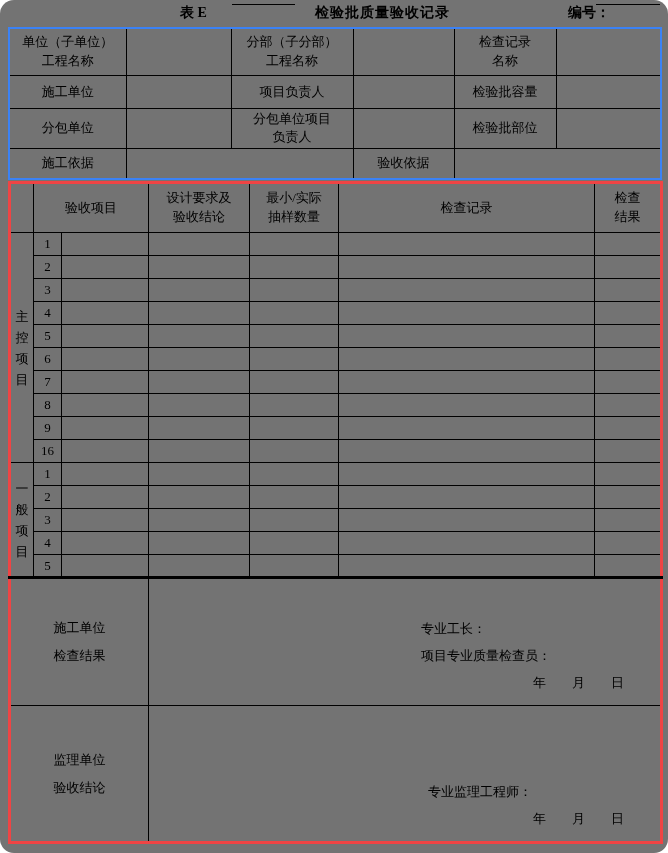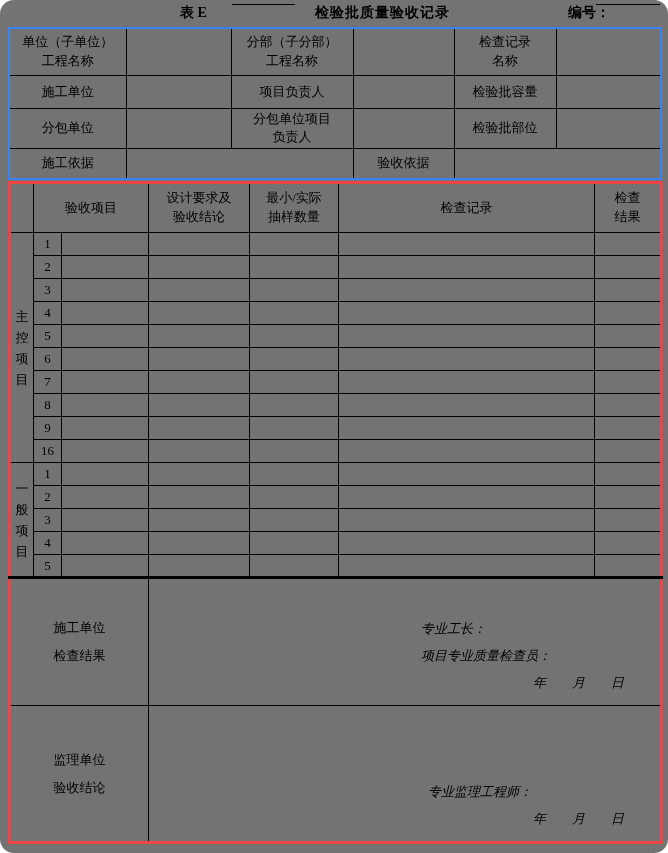--- a/index.html
+++ b/index.html
@@ -34,21 +34,21 @@
   }
   .pre { white-space: pre-line; line-height: 1.45; }
   
   .info-table { position: absolute; top: 27px; left: 8px; width: 652px; border: 2px solid #3b82f6; }
   
   .items-table { position: absolute; top: 181px; left: 8px; width: 652px; border: 3px solid #ef4444; }
   .items-table td.vlabel { white-space: pre-line; line-height: 21px; font-size: 13px; padding: 0; }
   .items-table td.num { text-align: center; font-family: "Liberation Serif", serif; }
   .sig-row td { border-top: 3px solid #000; }
   .sig-label { white-space: pre-line; line-height: 28px; font-size: 13px; }
-  .sig-cell { vertical-align: bottom; text-align: left; font-style: italic; }
+  .sig-cell { vertical-align: bottom; text-align: left; }
   .sig-block { padding: 0 0 8px 270px; font-size: 13px; line-height: 27px; }
   .sig-date { padding-left: 112px; white-space: pre; }
 </style>
 </head>
 <body>
 
 <div class="page">
 
   <div class="title-bar">
     <span class="t-formcode">表 E</span>

